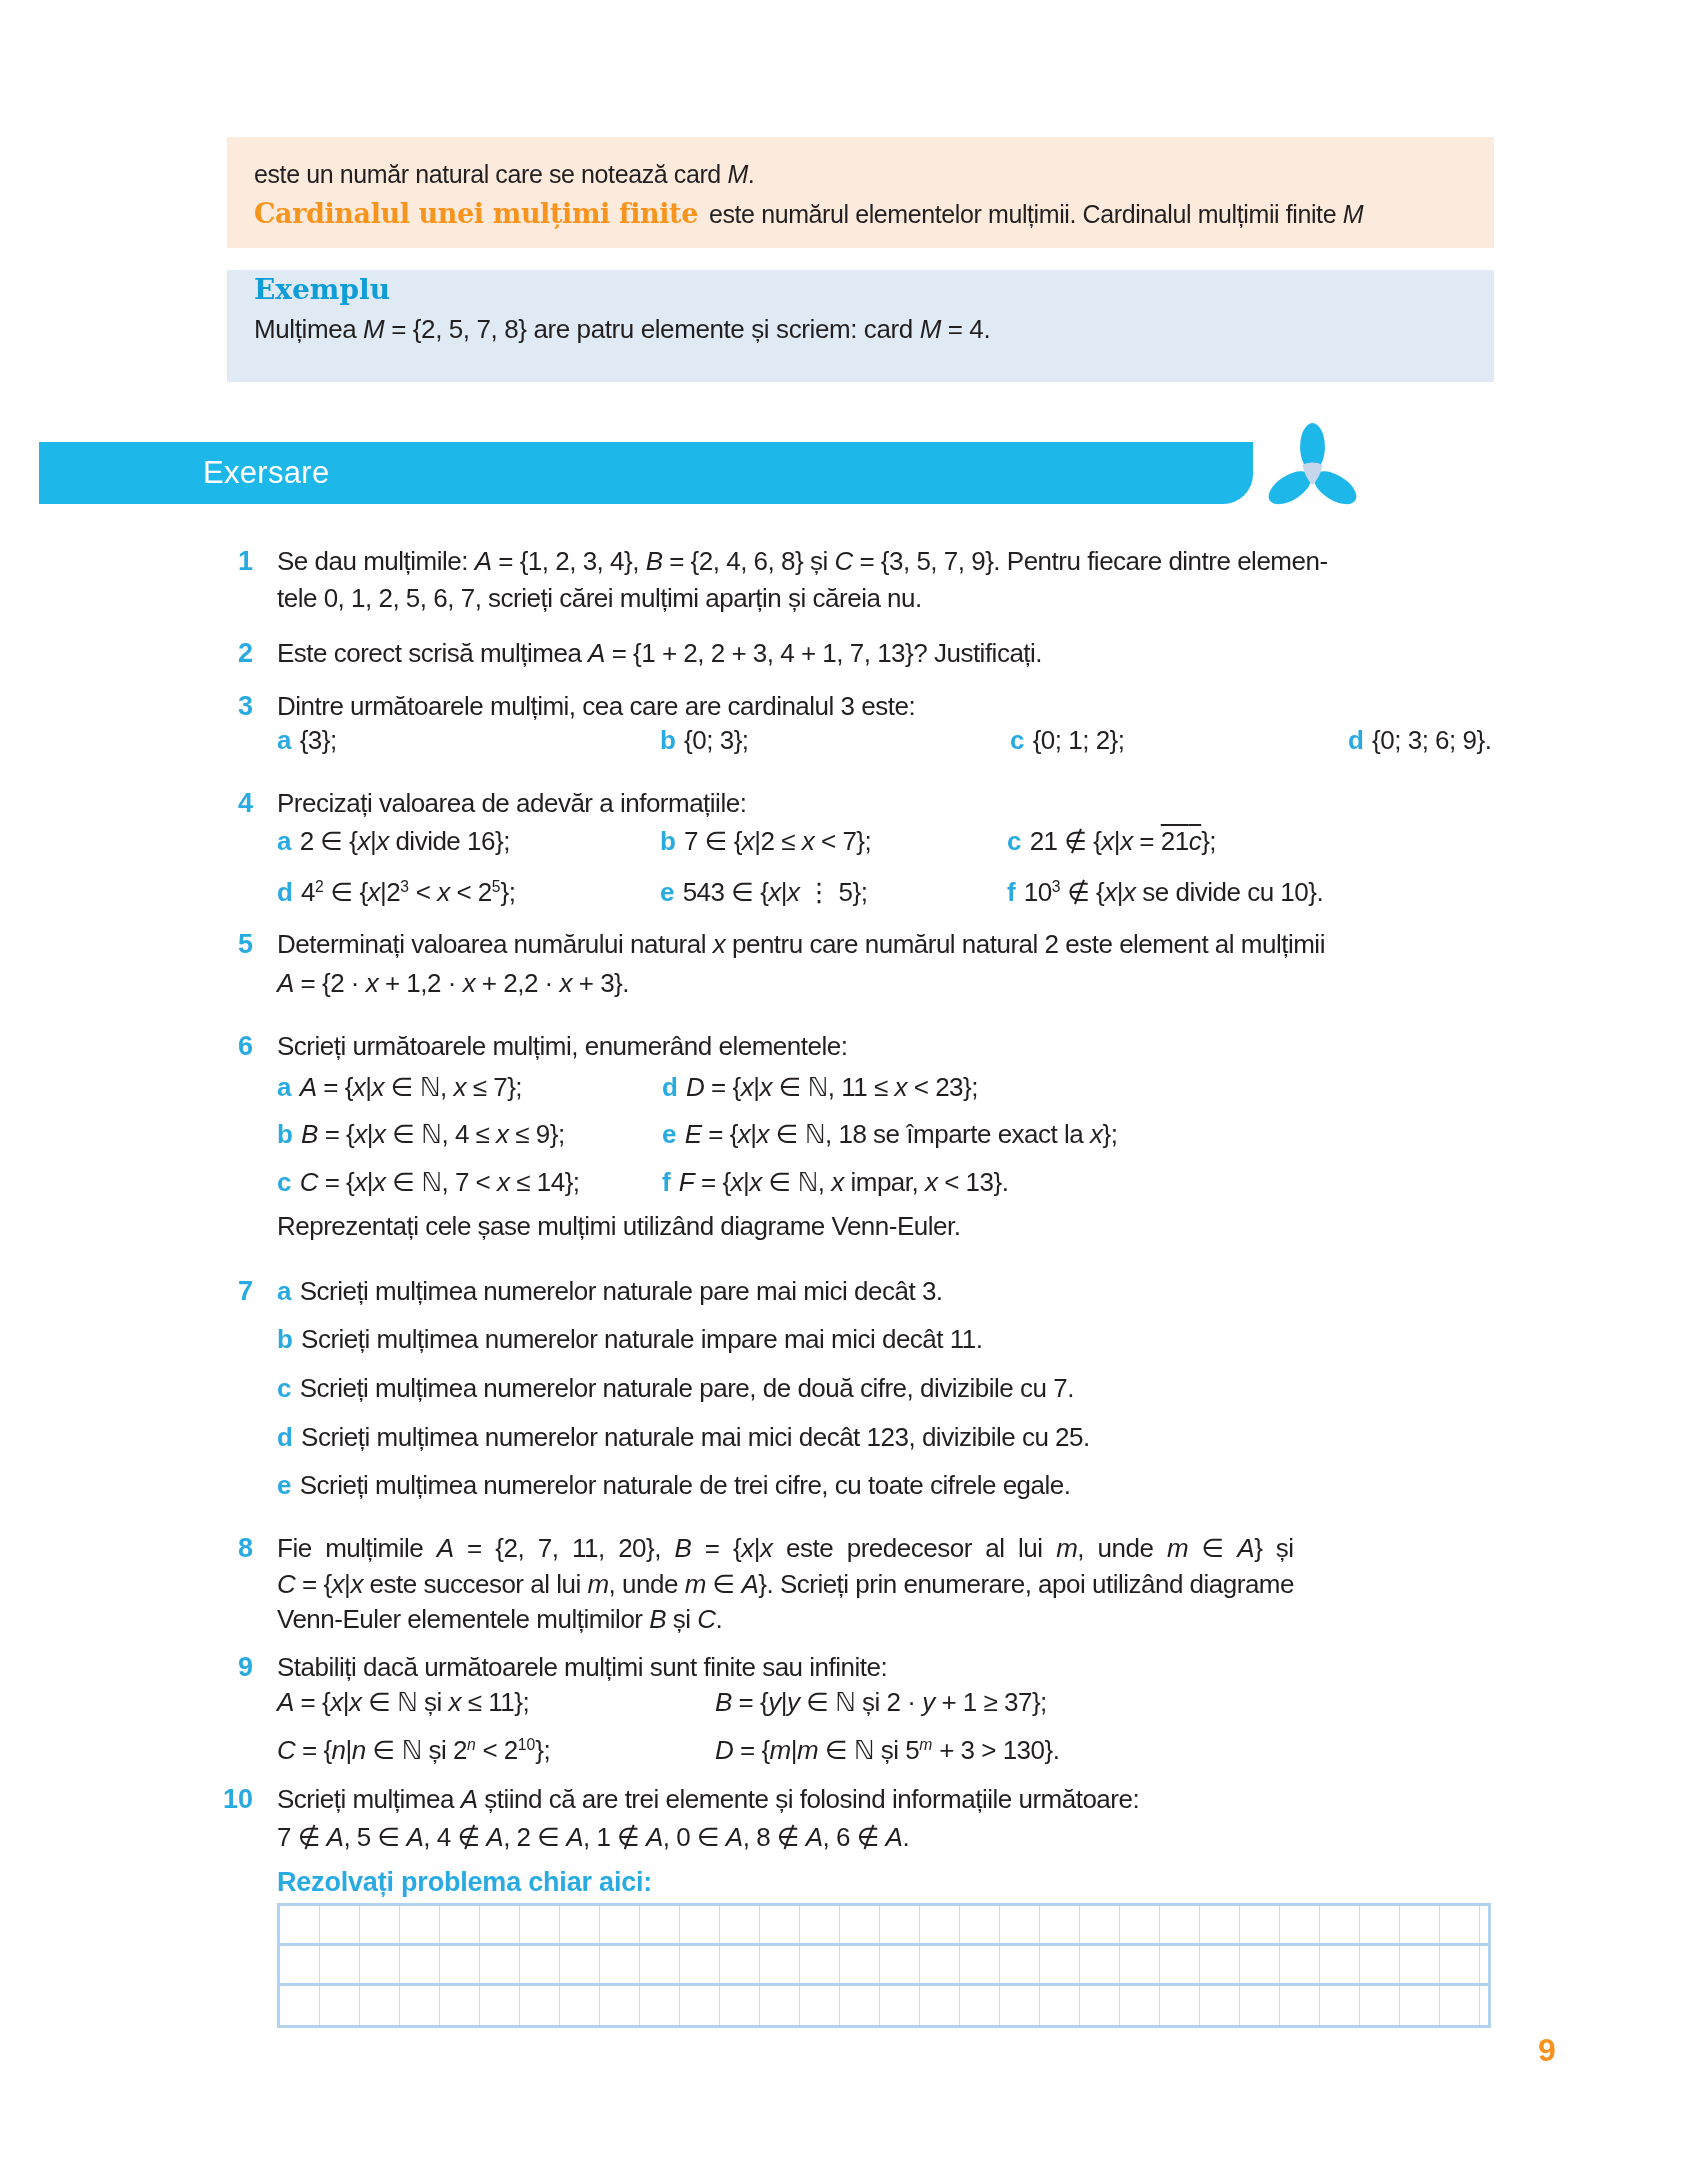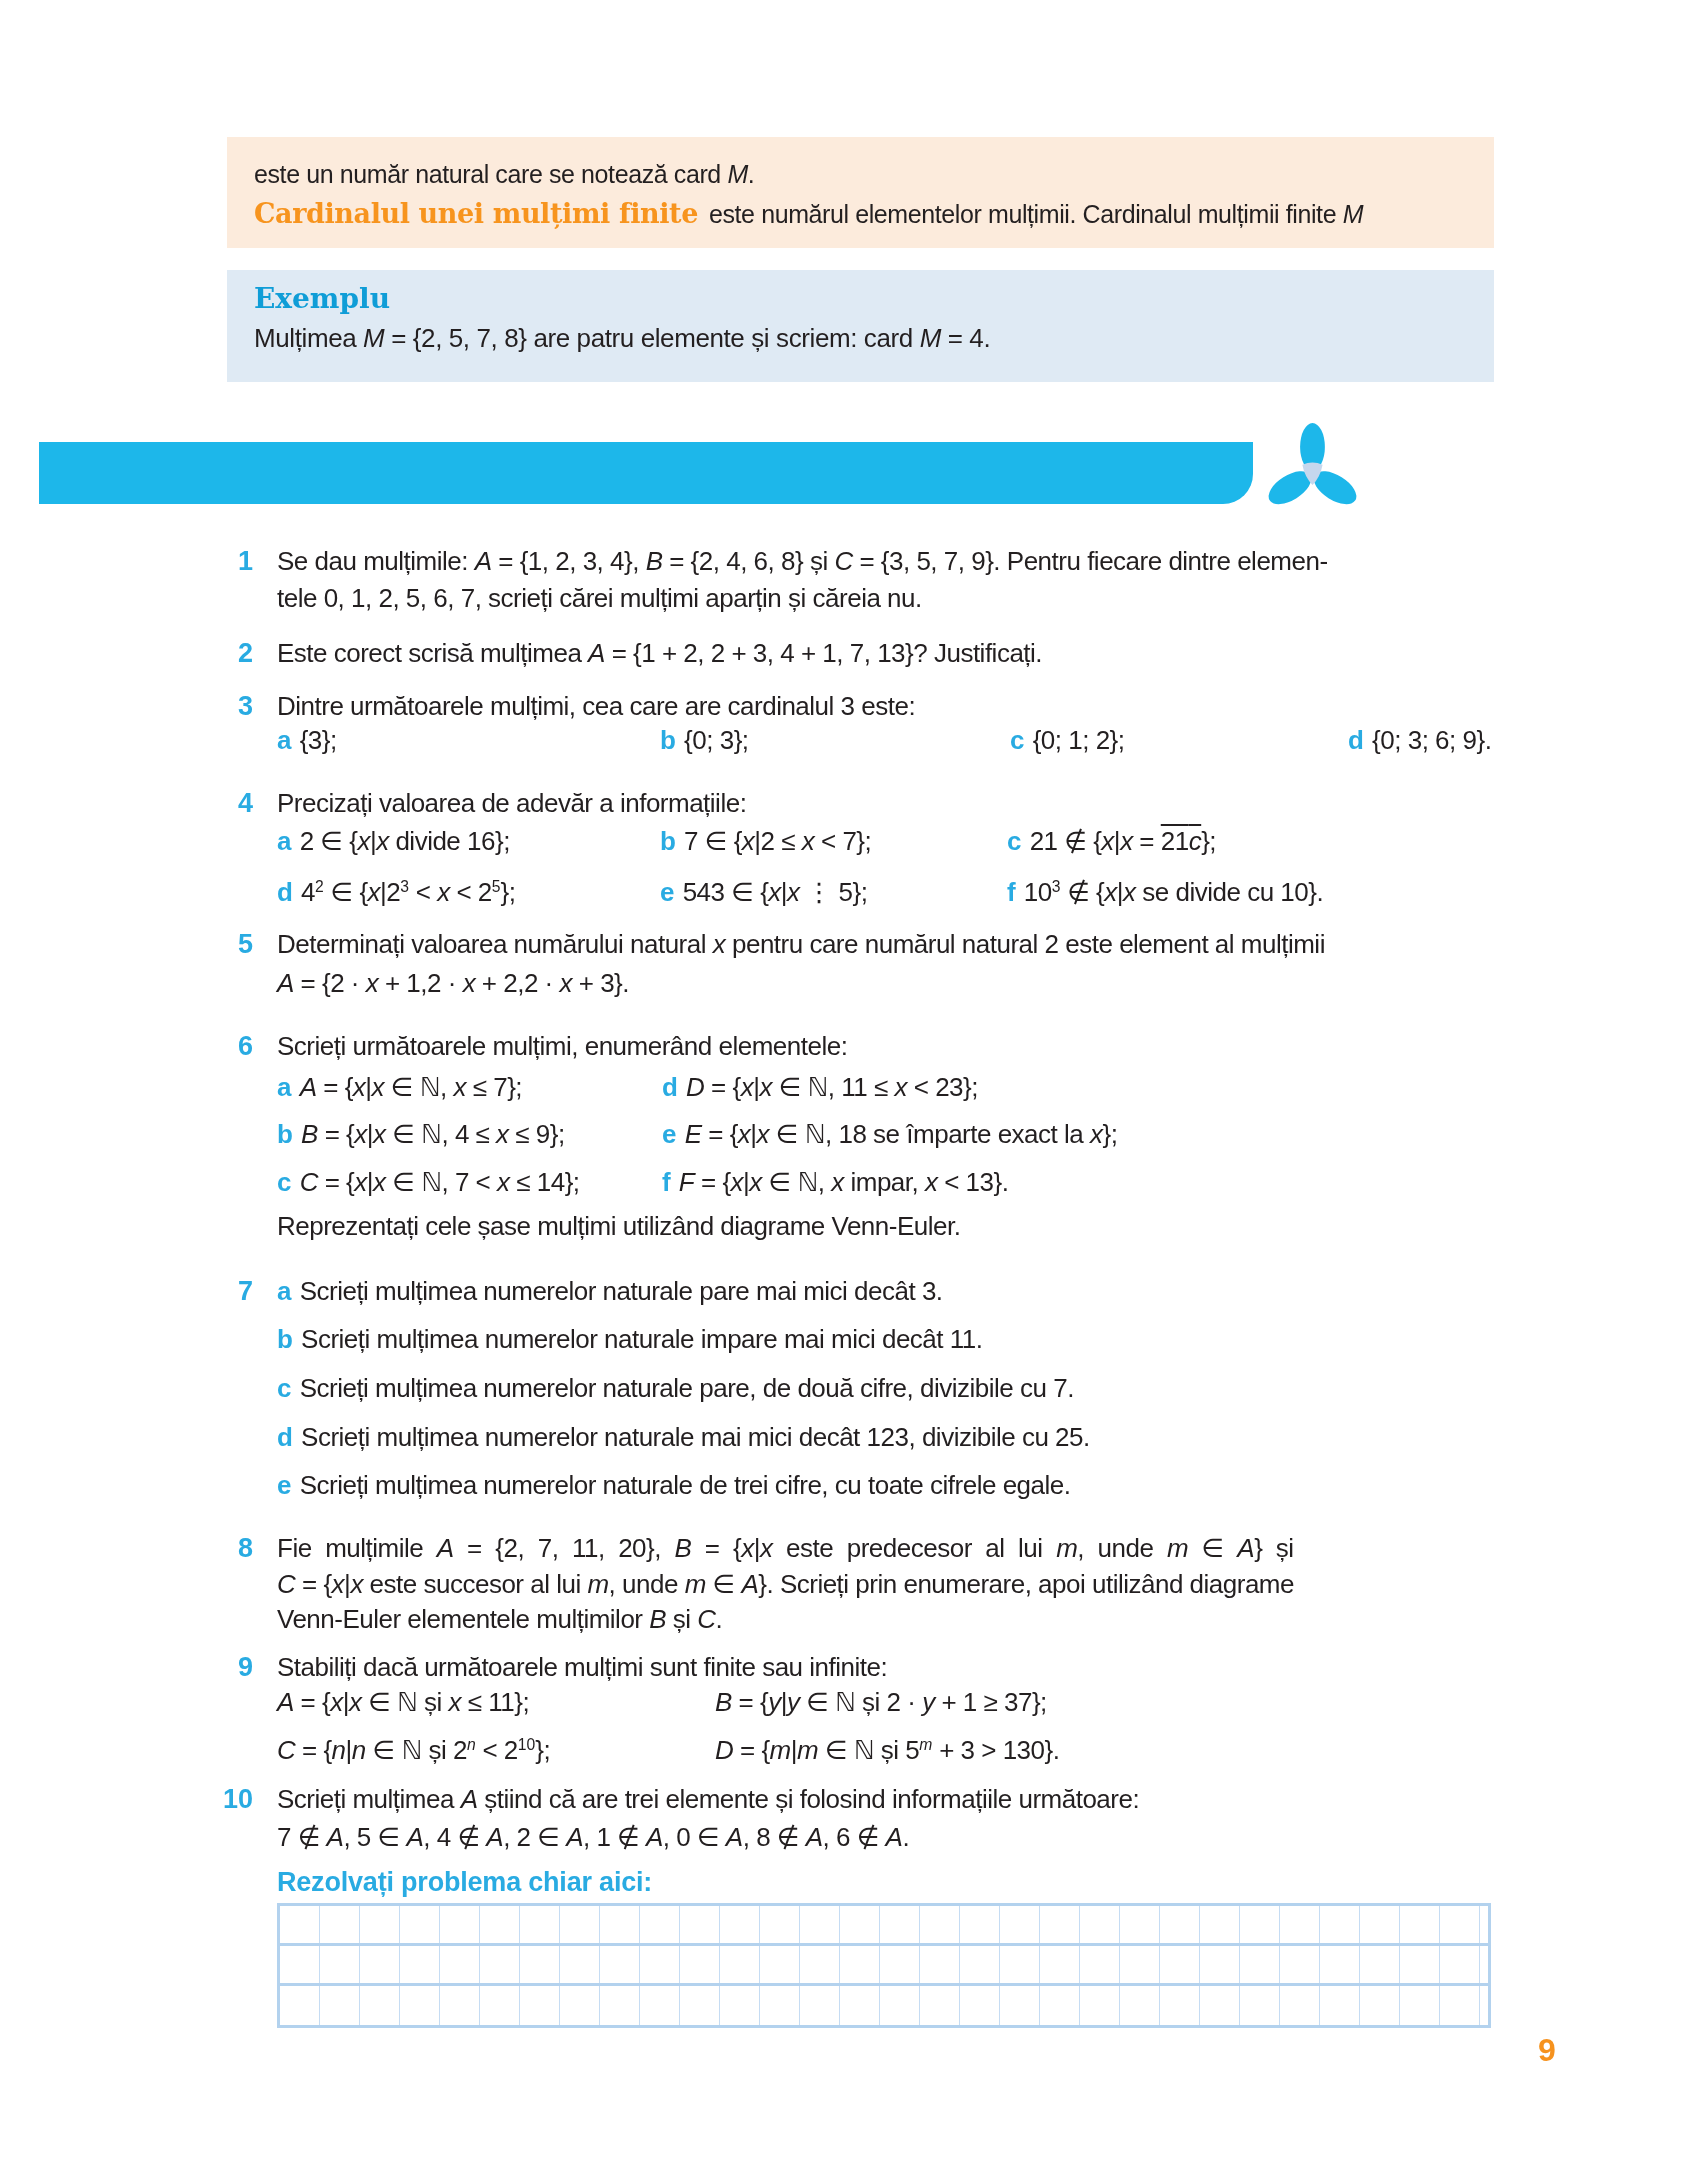--- a/index.html
+++ b/index.html
@@ -13,27 +13,27 @@
   .ovl{text-decoration:overline;text-decoration-thickness:2.1px;}
 
   
   .def-box{position:absolute;left:227px;top:137px;width:1267px;height:111px;background:#fcebdc;}
   .def-inner{padding:18px 27px 0 27px;}
   .def-line{white-space:nowrap;font-size:25px;letter-spacing:-0.4px;line-height:39px;}
   .def-title{font-family:"DejaVu Serif","Liberation Serif",serif;font-weight:700;color:#f7941e;font-size:27px;margin-right:11px;}
 
   
   .exm-box{position:absolute;left:227px;top:270px;width:1267px;height:112px;background:#dfeaf4;}
-  .exm-inner{padding:11px 27px 0 27px;}
+  .exm-inner{padding:2px 27px 0 27px;}
   .exm-head{font-family:"DejaVu Serif","Liberation Serif",serif;font-weight:700;color:#0f9dd7;font-size:28px;line-height:36px;margin:0;}
   .exm-body{font-size:26px;letter-spacing:-0.4px;line-height:37px;margin:2.7px 0 0 0;white-space:nowrap;}
 
   
   .band{position:absolute;left:39px;top:442px;width:1214px;height:62px;background:#1db7ea;border-radius:0 0 30px 0;}
-  .band-label{display:inline-block;color:#ffffff;font-size:31px;font-weight:500;line-height:62px;padding-left:164px;letter-spacing:0.3px;margin-top:44px;}
+  .band-label{display:inline-block;color:#ffffff;font-size:31px;font-weight:500;line-height:62px;padding-left:164px;letter-spacing:0.3px;}
   .logo{position:absolute;left:1262px;top:423px;width:101px;height:92px;}
 
   
   .ex-num{position:absolute;left:205px;width:48px;text-align:right;font-weight:700;color:#29abe2;font-size:27px;line-height:33px;}
   .mline{position:absolute;left:277px;white-space:nowrap;font-size:26px;letter-spacing:-0.5px;line-height:33px;width:1225px;}
   .lbl{font-weight:700;color:#29abe2;font-size:26px;letter-spacing:0;margin-right:8.2px;}
   .opt{position:absolute;top:0;white-space:nowrap;}
   .wide{word-spacing:6.8px;}
 
   

